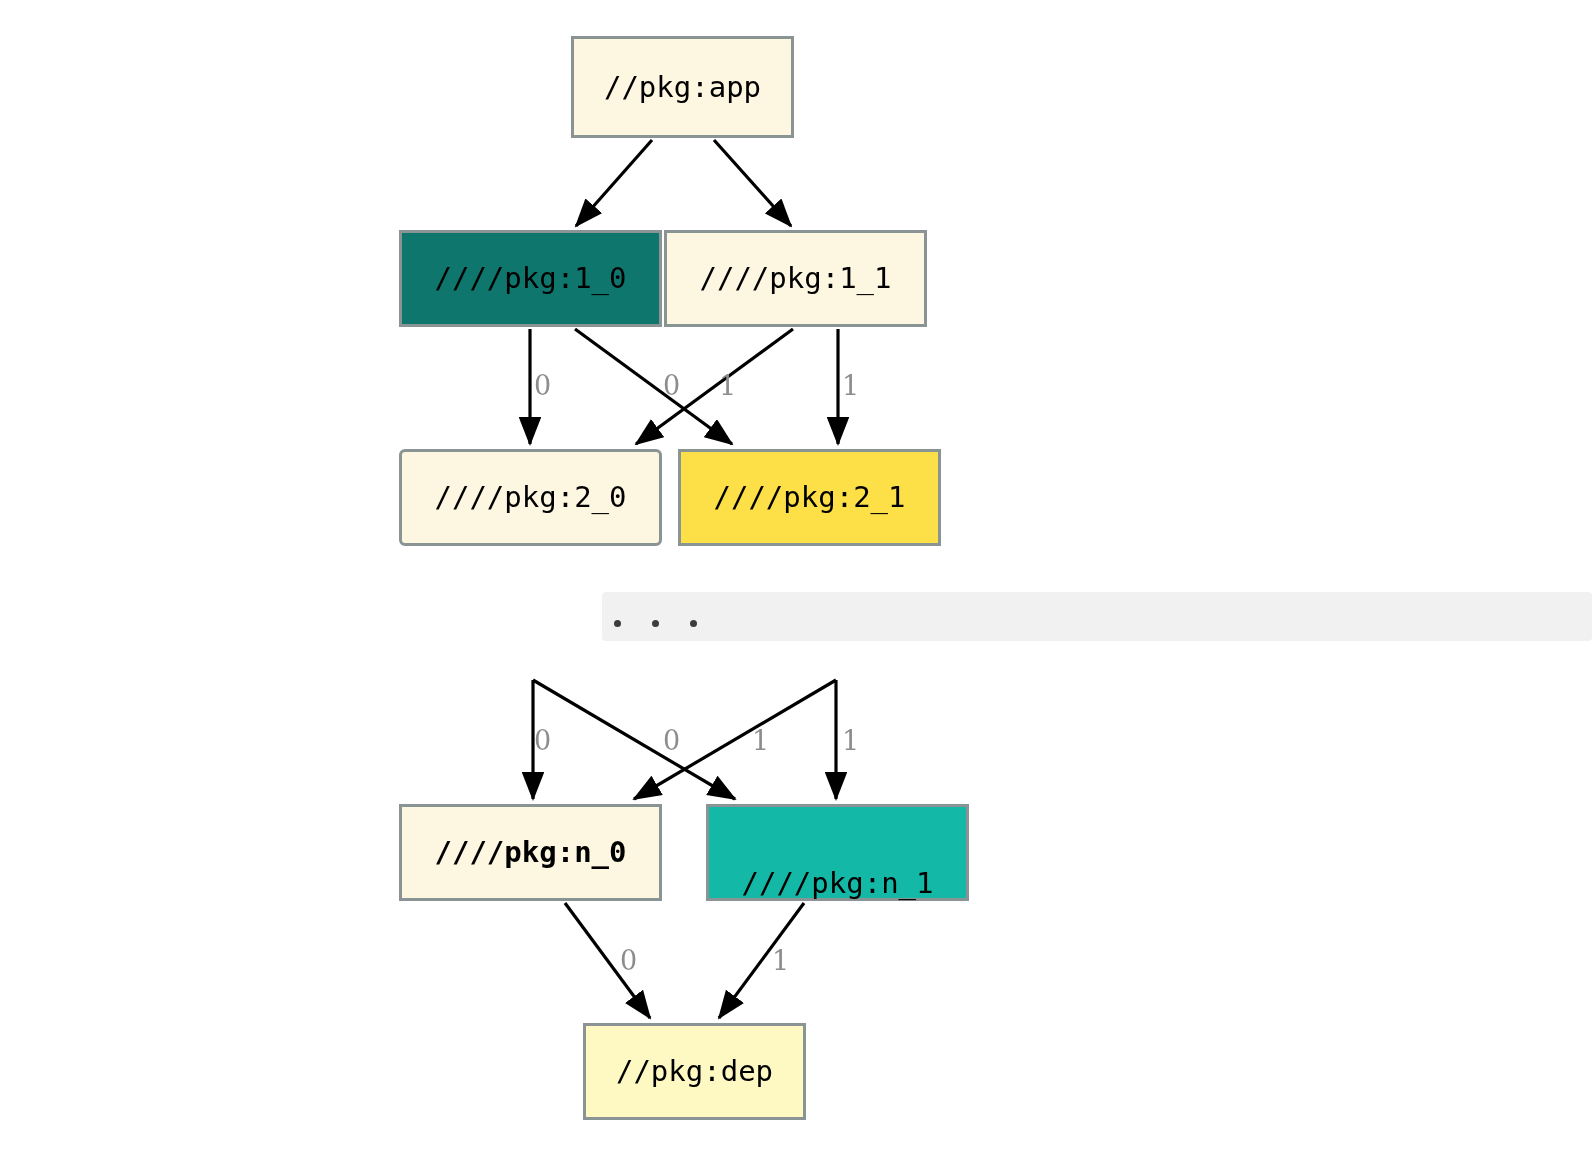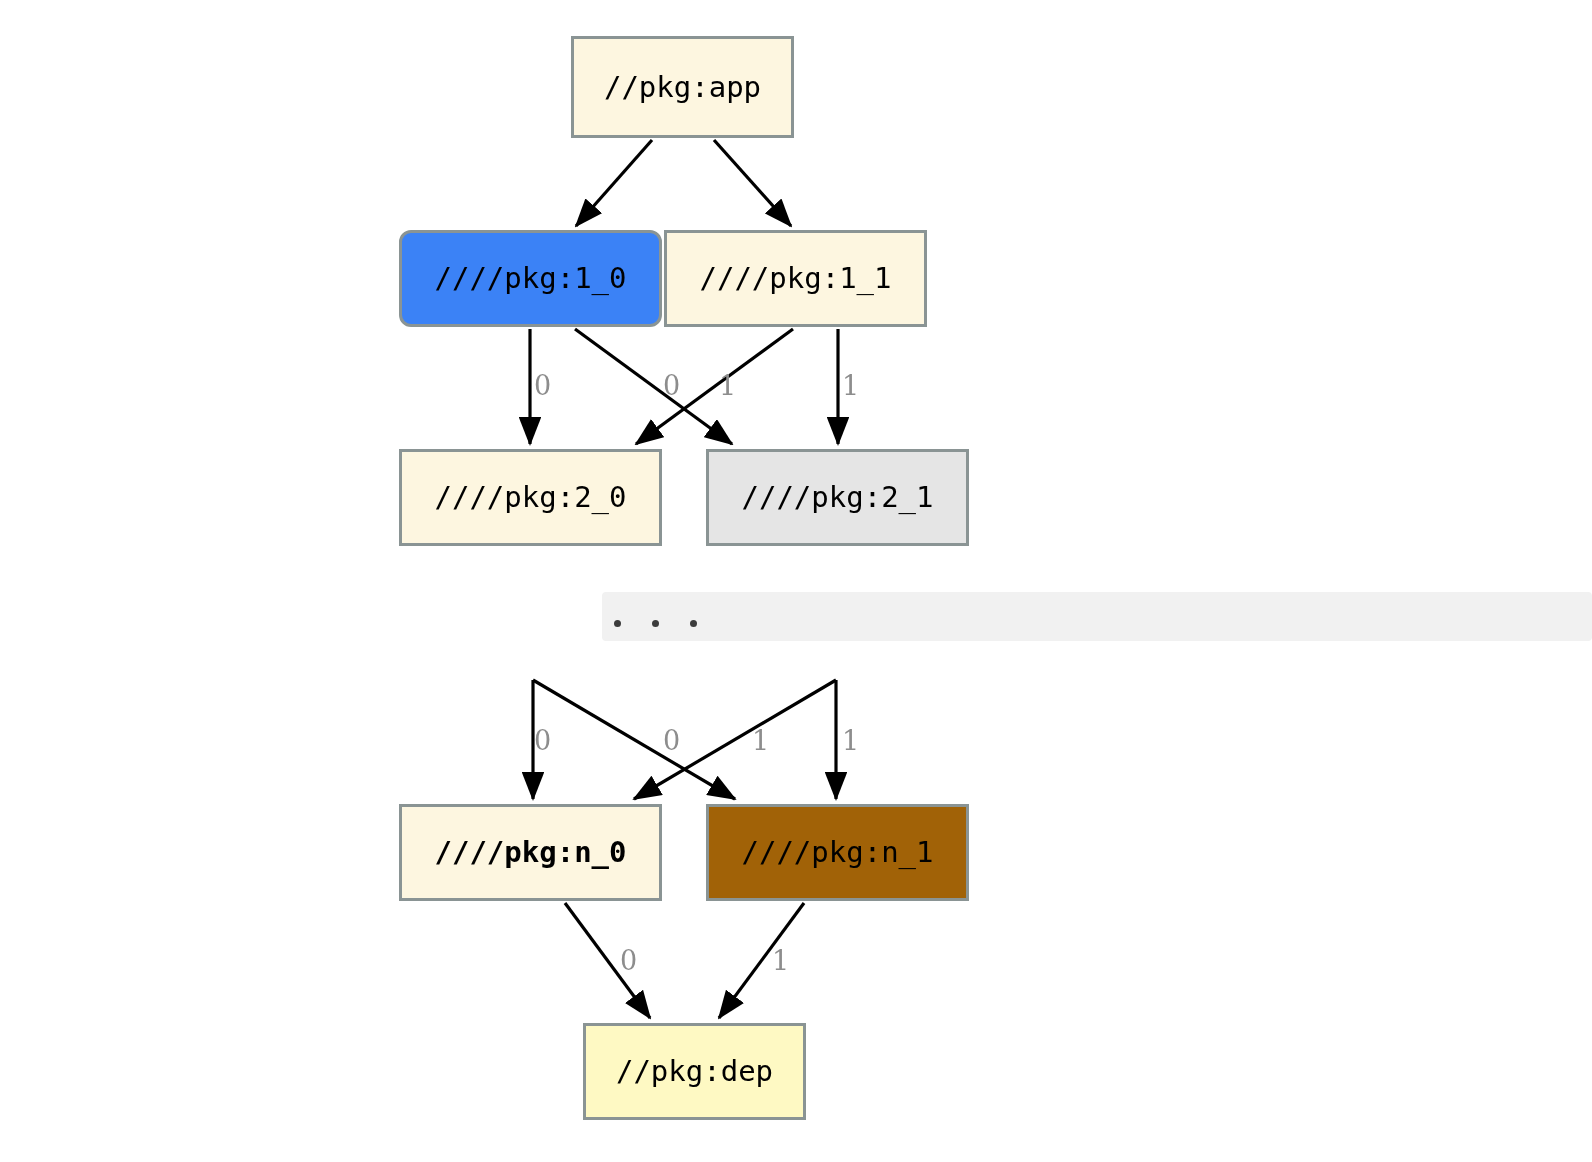--- a/index.html
+++ b/index.html
@@ -96,36 +96,36 @@
         <line x1="836" y1="680" x2="836" y2="799" stroke="#000000" stroke-width="3.2" marker-end="url(#arrowhead)"></line>
         <line x1="565" y1="903" x2="650" y2="1018" stroke="#000000" stroke-width="3.2" marker-end="url(#arrowhead)"></line>
         <line x1="804" y1="903" x2="719" y2="1018" stroke="#000000" stroke-width="3.2" marker-end="url(#arrowhead)"></line>
       </g>
   </svg>
 
   <div id="nodes-layer">
       <div class="node-box" style="left: 571px; top: 36px; width: 223px; height: 102px; background: rgb(253, 246, 224); border-color: rgb(138, 148, 148);">
         <span class="node-label">//pkg:app</span>
       </div>
-      <div class="node-box" style="left: 399px; top: 230px; width: 263px; height: 97px; background: #3b82f6; border-color: rgb(138, 148, 148); border-radius: 12px;">
+      <div class="node-box" style="left: 399px; top: 230px; width: 263px; height: 97px; background: #0f766e; border-color: rgb(138, 148, 148);">
         <span class="node-label">////pkg:1_0</span>
       </div>
       <div class="node-box" style="left: 664px; top: 230px; width: 263px; height: 97px; background: rgb(253, 246, 224); border-color: rgb(138, 148, 148);">
         <span class="node-label">////pkg:1_1</span>
       </div>
-      <div class="node-box" style="left: 399px; top: 449px; width: 263px; height: 97px; background: rgb(253, 246, 224); border-color: rgb(138, 148, 148);">
+      <div class="node-box" style="left: 399px; top: 449px; width: 263px; height: 97px; background: rgb(253, 246, 224); border-color: rgb(138, 148, 148); border-radius: 6px;">
         <span class="node-label">////pkg:2_0</span>
       </div>
-      <div class="node-box" style="left: 706px; top: 449px; width: 263px; height: 97px; background: #e5e5e5; border-color: rgb(138, 148, 148);">
+      <div class="node-box" style="left: 678px; top: 449px; width: 263px; height: 97px; background: #fde047; border-color: rgb(138, 148, 148);">
         <span class="node-label">////pkg:2_1</span>
       </div>
       <div class="node-box" style="left: 399px; top: 804px; width: 263px; height: 97px; background: rgb(253, 246, 224); border-color: rgb(138, 148, 148); font-weight: bold;">
         <span class="node-label">////pkg:n_0</span>
       </div>
-      <div class="node-box" style="left: 706px; top: 804px; width: 263px; height: 97px; background: #a16207; border-color: rgb(138, 148, 148);">
+      <div class="node-box" style="left: 706px; top: 804px; width: 263px; height: 97px; background: #14b8a6; border-color: rgb(138, 148, 148); align-items: flex-end;">
         <span class="node-label">////pkg:n_1</span>
       </div>
       <div class="node-box" style="left: 583px; top: 1023px; width: 223px; height: 97px; background: #fef9c3; border-color: rgb(138, 148, 148);">
         <span class="node-label">//pkg:dep</span>
       </div>
     </div>
   <div id="edge-labels-layer">
       <span class="edge-label" style="left: 534px; top: 372px; color: rgb(141, 141, 141);">0</span>
       <span class="edge-label" style="left: 663px; top: 372px; color: rgb(141, 141, 141);">0</span>
       <span class="edge-label" style="left: 719px; top: 372px; color: rgb(141, 141, 141);">1</span>

